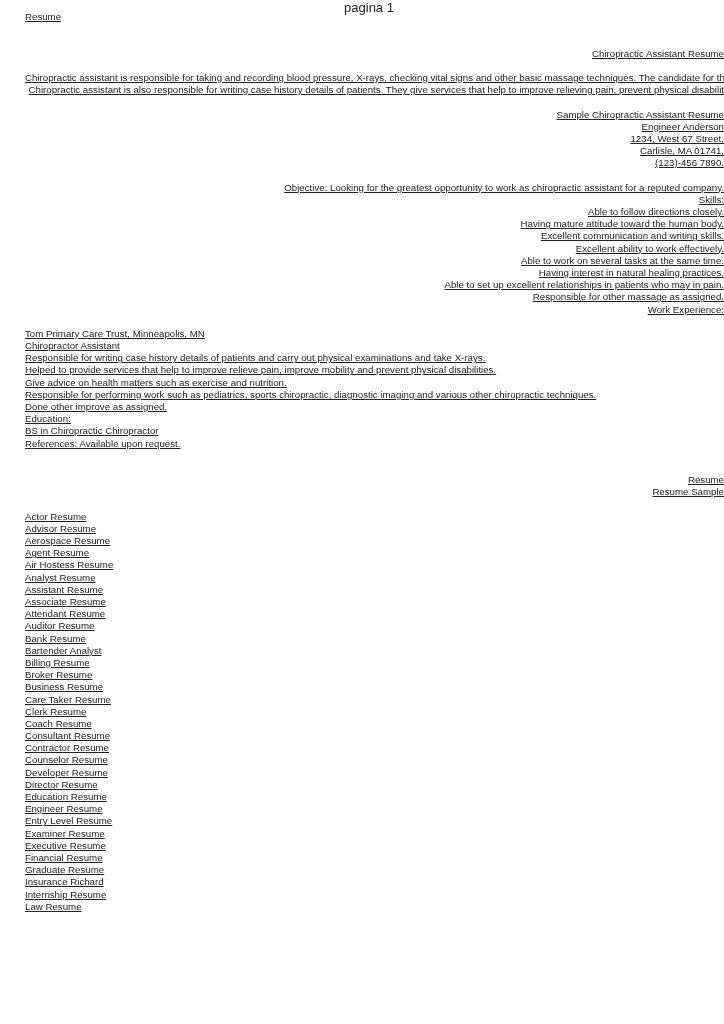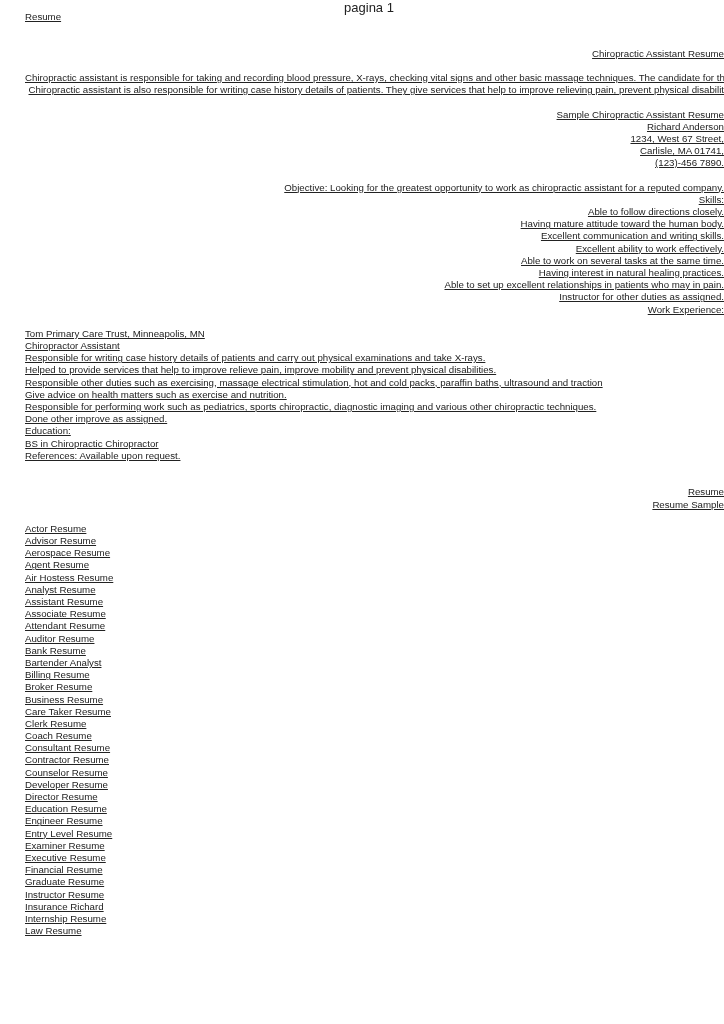--- a/index.html
+++ b/index.html
@@ -52,46 +52,45 @@
 
   <div class="line gap1">Chiropractic Assistant Resume</div>
 
   <div class="section gap1">
       <div class="line">Chiropractic assistant is responsible for taking and recording blood pressure, X-rays, checking vital signs and other basic massage techniques. The candidate for th</div>
       <div class="line">Chiropractic assistant is also responsible for writing case history details of patients. They give services that help to improve relieving pain, prevent physical disabilit</div>
     </div>
 
   <div class="section gap1">
       <div class="line">Sample Chiropractic Assistant Resume</div>
-      <div class="line">Richard Anderson</div>
+      <div class="line">Engineer Anderson</div>
       <div class="line">1234, West 67 Street,</div>
       <div class="line">Carlisle, MA 01741,</div>
       <div class="line">(123)-456 7890.</div>
     </div>
 
   <div class="section gap1">
       <div class="line">Objective: Looking for the greatest opportunity to work as chiropractic assistant for a reputed company.</div>
       <div class="line">Skills:</div>
       <div class="line">Able to follow directions closely.</div>
       <div class="line">Having mature attitude toward the human body.</div>
       <div class="line">Excellent communication and writing skills.</div>
       <div class="line">Excellent ability to work effectively.</div>
       <div class="line">Able to work on several tasks at the same time.</div>
       <div class="line">Having interest in natural healing practices.</div>
       <div class="line">Able to set up excellent relationships in patients who may in pain.</div>
-      <div class="line">Instructor for other duties as assigned.</div>
+      <div class="line">Responsible for other massage as assigned.</div>
       <div class="line">Work Experience:</div>
     </div>
 
   <div class="section gap2">
       <div class="line">Tom Primary Care Trust, Minneapolis, MN</div>
       <div class="line">Chiropractor Assistant</div>
       <div class="line">Responsible for writing case history details of patients and carry out physical examinations and take X-rays.</div>
       <div class="line">Helped to provide services that help to improve relieve pain, improve mobility and prevent physical disabilities.</div>
-      <div class="line">Responsible other duties such as exercising, massage electrical stimulation, hot and cold packs, paraffin baths, ultrasound and traction</div>
       <div class="line">Give advice on health matters such as exercise and nutrition.</div>
       <div class="line">Responsible for performing work such as pediatrics, sports chiropractic, diagnostic imaging and various other chiropractic techniques.</div>
       <div class="line">Done other improve as assigned.</div>
       <div class="line">Education:</div>
       <div class="line">BS in Chiropractic Chiropractor</div>
       <div class="line">References: Available upon request.</div>
     </div>
 
   <div class="section gap1">
       <div class="line">Resume</div>
@@ -122,19 +121,18 @@
       <div class="line">Counselor Resume</div>
       <div class="line">Developer Resume</div>
       <div class="line">Director Resume</div>
       <div class="line">Education Resume</div>
       <div class="line">Engineer Resume</div>
       <div class="line">Entry Level Resume</div>
       <div class="line">Examiner Resume</div>
       <div class="line">Executive Resume</div>
       <div class="line">Financial Resume</div>
       <div class="line">Graduate Resume</div>
-      <div class="line">Instructor Resume</div>
       <div class="line">Insurance Richard</div>
       <div class="line">Internship Resume</div>
       <div class="line">Law Resume</div>
     </div>
 
 </div>
 
 </body></html>

